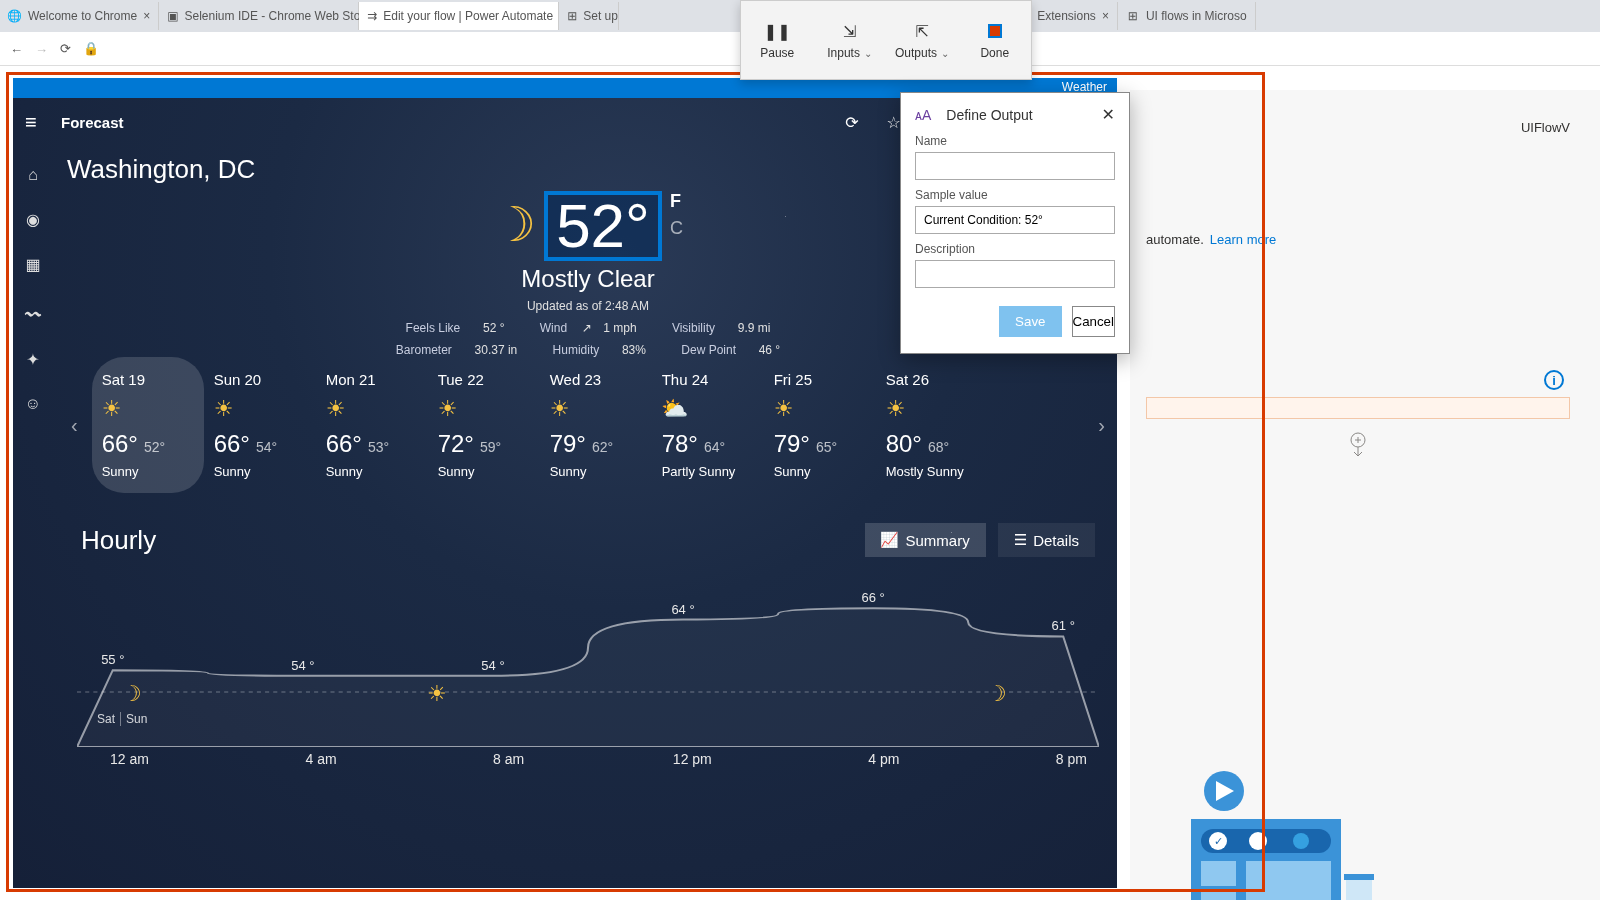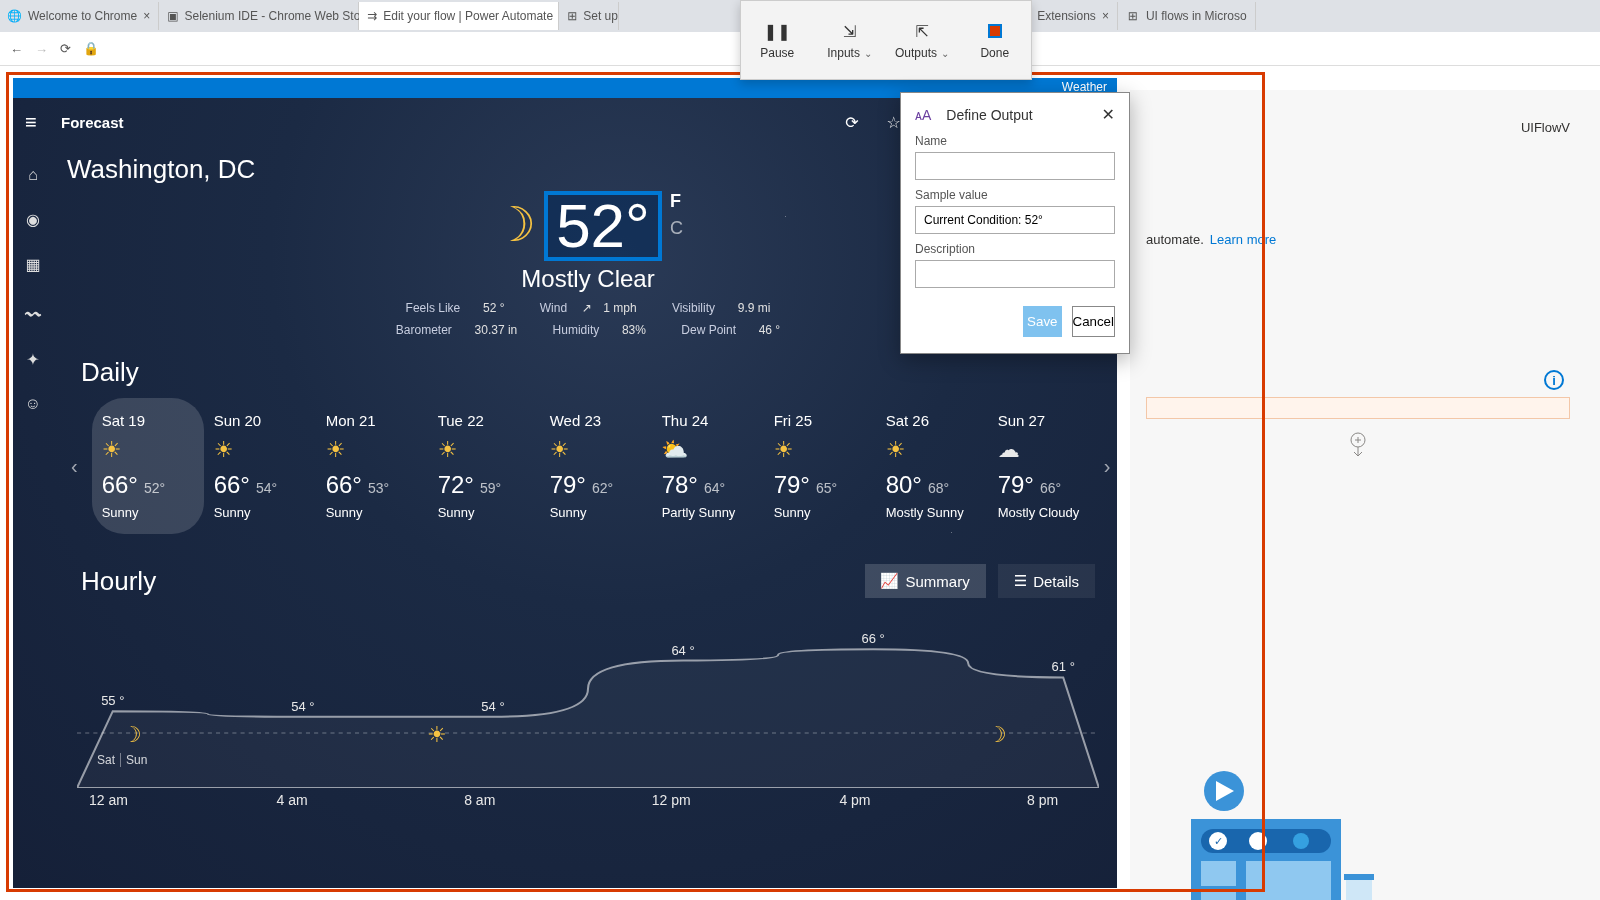--- a/index.html
+++ b/index.html
@@ -62,41 +62,41 @@
 .hourly-hdr { display:flex; align-items:center; margin:30px 14px 0 14px; }
 .seg { display:flex; margin-left:auto; }
 .seg button { display:flex; gap:6px; align-items:center; background:rgba(255,255,255,.16); border:none; color:#fff; padding:8px 16px; font-size:15px; }
 .seg button.alt{background:rgba(255,255,255,.07);margin-left:12px;}
 
 .hourly-chart { position:relative; margin:20px 10px 0 10px; height:170px; }
 .curve { stroke:rgba(255,255,255,.55); stroke-width:2; fill:rgba(255,255,255,.04); }
 .dash { stroke:rgba(255,255,255,.35); stroke-dasharray:4 4; }
 .h-label { position:absolute; font-size:13px; color:#e8e8e8; transform:translate(-50%,-120%); }
 .h-axis { display:flex; justify-content:space-between; margin:4px 22px 0 22px; font-size:14px; color:#e8e8e8; }
-.tick-lbl { width:60px; text-align:left; }
+.tick-lbl { width:60px; text-align:right; }
 .sat-sun{position:absolute;left:20px;top:135px;font-size:12px;display:flex;gap:5px;color:rgba(255,255,255,.8);}
 .sat-sun span{border-right:1px solid rgba(255,255,255,.4);padding-right:5px;}
 .sat-sun span:last-child{border:none;}
 
 
 .recorder { position:absolute; left:740px; top:0; width:292px; height:80px; background:#f3f3f3; border:1px solid #ccc; display:flex; align-items:center; z-index:30; box-shadow:0 4px 10px rgba(0,0,0,.2); }
 .recorder .btn { flex:1; display:flex; flex-direction:column; align-items:center; justify-content:center; font-size:12px; color:#333; gap:4px; }
 .recorder .btn .i { font-size:16px; height:22px; display:flex; align-items:center;}
 .recorder .done {background:transparent;}
 .recorder .chev{font-size:10px;color:#666;margin-left:4px;}
 .rec-square{width:14px;height:14px;background:#d83b01;border:2px solid #0078d4;}
 
 
 .dialog { position:absolute; left:900px; top:92px; width:230px; background:#fff; border:1px solid #888; box-shadow:0 6px 20px rgba(0,0,0,.3); z-index:40; padding:12px 14px 16px 14px; font-size:13px; color:#333; }
 .dialog .hd{display:flex;align-items:center;gap:15px;font-size:14px;font-weight:400;margin-bottom:10px;}
 .dialog .hd .x{margin-left:auto;font-size:16px;cursor:pointer;}
 .dialog label{font-size:12px;color:#555;display:block;margin-top:8px;}
 .dialog input{width:100%;border:1px solid #aaa;padding:6px 8px;font-size:12px;margin-top:4px;}
 .dialog .btns{display:flex;gap:10px;justify-content:flex-end;margin-top:18px;}
-.dialog .save{background:#7fc2ef;border:none;color:#fff;padding:7px 4px;}
+.dialog .save{background:#7fc2ef;border:none;color:#fff;padding:7px 16px;}
 .dialog .cancel{background:#fff;border:1px solid #888;padding:7px 0;}
 
 
 .rp { position:absolute; left:1130px; top:90px; right:0; bottom:0; background:#f7f7f7; padding:20px 30px 0 16px; font-size:13px; color:#323130; z-index:1; }
 .rp .pa-title{position:absolute;right:30px;top:30px;font-size:13px;color:#323130;}
 .rp .learn{color:#0078d4;}
 .rp .info-ic{position:absolute;right:36px;top:280px;width:20px;height:20px;border:2px solid #0078d4;border-radius:50%;color:#0078d4;display:flex;align-items:center;justify-content:center;font-weight:bold;font-size:13px;}
 .rp .illus{width:230px;height:150px;margin:300px 0 20px 10px;}
 .rp .warn{border:1px solid #f3c7a8;background:#fff4ec;padding:10px 0;margin-top:150px;}
 .rp .add-step{height:50px;display:flex;align-items:center;justify-content:center;}
@@ -220,32 +220,32 @@
     <div class="loc-name">Washington, DC</div>
     <div class="temp-row">
       <span class="moon">☽</span>
       <div class="temp-box"><span class="temp-val">52°</span></div>
       <div class="unit-col">
           <span class="f">F</span>
           <span class="c">C</span>
         </div>
     </div>
     <div class="cond">Mostly Clear</div>
+    <div class="updated">Updated as of 2:48 AM</div>
     <div class="details-row">
       <span><span class="lbl">Feels Like</span>&nbsp;&nbsp;<span>52 °</span></span>
       <span><span class="lbl">Wind</span>&nbsp;&nbsp;↗ <span>1 mph</span></span>
       <span><span class="lbl">Visibility</span>&nbsp;&nbsp;<span>9.9 mi</span></span>
     </div>
     <div class="details-row">
       <span><span class="lbl">Barometer</span>&nbsp;&nbsp;<span>30.37 in</span></span>
       <span><span class="lbl">Humidity</span>&nbsp;&nbsp;<span>83%</span></span>
       <span><span class="lbl">Dew Point</span>&nbsp;&nbsp;<span>46 °</span></span>
     </div>
 
-    <div class="section-h">Daily</div>
     <div class="daily">
       <span class="chevron">‹</span>
       <div class="daily-cards" id="daily-cards">
           <div class="day-card active">
       <div class="dn">Sat 19</div>
       <div class="ic" style="color:#f5c242">☀</div>
       <div><span class="hi">66°</span><span class="lo">52°</span></div>
       <div class="dc">Sunny</div>
     </div>
           <div class="day-card ">
@@ -282,26 +282,20 @@
       <div class="dn">Fri 25</div>
       <div class="ic" style="color:#f5c242">☀</div>
       <div><span class="hi">79°</span><span class="lo">65°</span></div>
       <div class="dc">Sunny</div>
     </div>
           <div class="day-card ">
       <div class="dn">Sat 26</div>
       <div class="ic" style="color:#f5c242">☀</div>
       <div><span class="hi">80°</span><span class="lo">68°</span></div>
       <div class="dc">Mostly Sunny</div>
-    </div>
-          <div class="day-card ">
-      <div class="dn">Sun 27</div>
-      <div class="ic" style="color:#e8e8e8">☁</div>
-      <div><span class="hi">79°</span><span class="lo">66°</span></div>
-      <div class="dc">Mostly Cloudy</div>
     </div>
         </div>
       <span class="chevron" style="margin-left:auto">›</span>
     </div>
 
     <div class="hourly-hdr">
       <div class="section-h" style="margin:0">Hourly</div>
       <div class="seg">
         <button>
             <span>📈</span>

